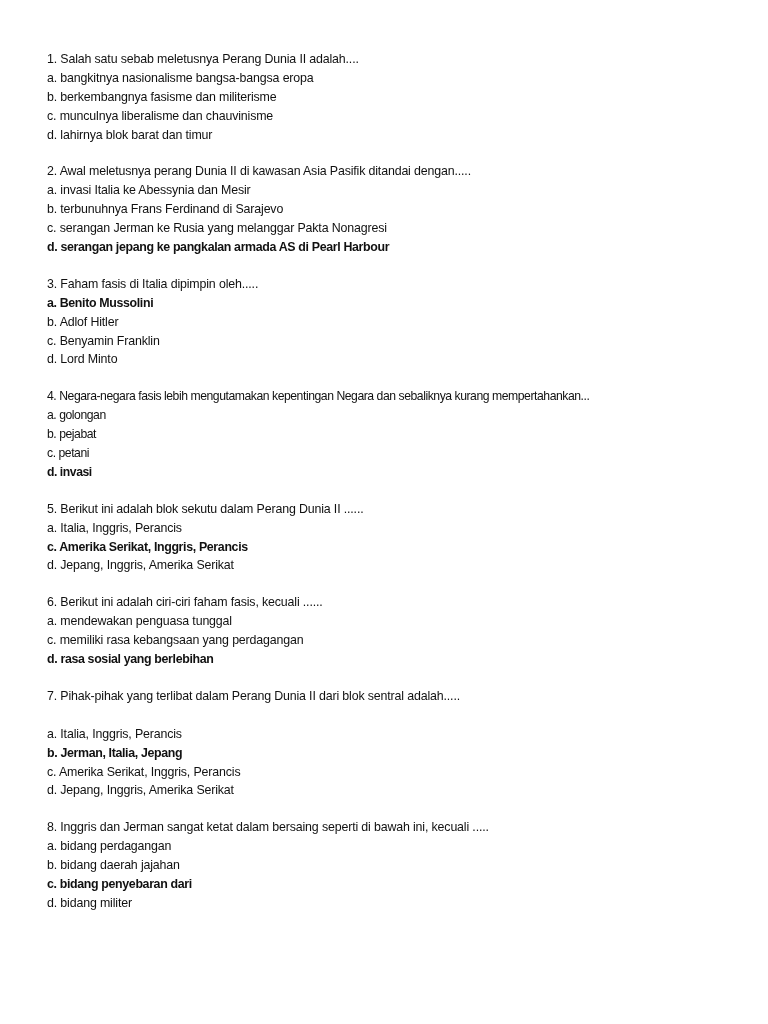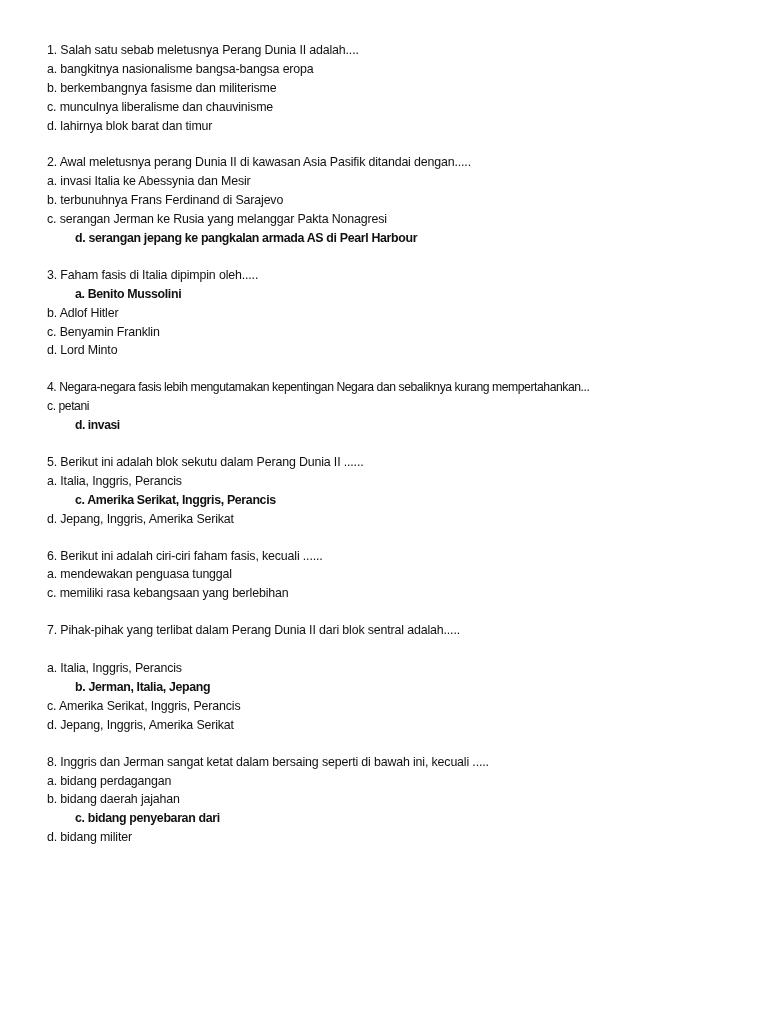--- a/index.html
+++ b/index.html
@@ -11,21 +11,21 @@
       width: 768px;
       height: 1024px;
       position: relative;
       overflow: hidden;
       font-family: "Liberation Sans", "DejaVu Sans", sans-serif;
       color: #111111;
     }
     .page {
       position: absolute;
       left: 47px;
-      top: 41px;
+      top: 50px;
       width: 690px;
     }
     .question {
       margin: 0 0 18px 0;
     }
     .question-text, .option {
       font-size: 12.4px;
       line-height: 18.9px;
       height: 18.9px;
       white-space: nowrap;
@@ -33,21 +33,20 @@
     }
     .question-text {
       font-weight: normal;
     }
     .spacer {
       height: 18.9px;
     }
     .option.bold {
       font-weight: bold;
       letter-spacing: -0.35px;
-      margin-left: 28px;
     }
     .q4 .question-text, .q4 .option {
       letter-spacing: -0.45px;
       font-size: 12.2px;
     }
   </style>
 </head>
 <body>
 
 <div class="page">
@@ -71,35 +70,38 @@
   <div class="question q3">
     <div class="question-text">3. Faham fasis di Italia dipimpin oleh.....</div>
     <div class="option bold">a. Benito Mussolini</div>
     <div class="option">b. Adlof Hitler</div>
     <div class="option">c. Benyamin Franklin</div>
     <div class="option">d. Lord Minto</div>
   </div>
 
   <div class="question q4">
     <div class="question-text">4. Negara-negara fasis lebih mengutamakan kepentingan Negara dan sebaliknya kurang mempertahankan...</div>
+    <div class="option">a. golongan</div>
+    <div class="option">b. pejabat</div>
     <div class="option">c. petani</div>
     <div class="option bold">d. invasi</div>
   </div>
 
   <div class="question q5">
     <div class="question-text">5. Berikut ini adalah blok sekutu dalam Perang Dunia II ......</div>
     <div class="option">a. Italia, Inggris, Perancis</div>
     <div class="option bold">c. Amerika Serikat, Inggris, Perancis</div>
     <div class="option">d. Jepang, Inggris, Amerika Serikat</div>
   </div>
 
   <div class="question q6">
     <div class="question-text">6. Berikut ini adalah ciri-ciri faham fasis, kecuali ......</div>
     <div class="option">a. mendewakan penguasa tunggal</div>
-    <div class="option">c. memiliki rasa kebangsaan yang berlebihan</div>
+    <div class="option">c. memiliki rasa kebangsaan yang perdagangan</div>
+    <div class="option bold">d. rasa sosial yang berlebihan</div>
   </div>
 
   <div class="question q7">
     <div class="question-text">7. Pihak-pihak yang terlibat dalam Perang Dunia II dari blok sentral adalah.....</div>
     <div class="spacer"></div>
     <div class="option">a. Italia, Inggris, Perancis</div>
     <div class="option bold">b. Jerman, Italia, Jepang</div>
     <div class="option">c. Amerika Serikat, Inggris, Perancis</div>
     <div class="option">d. Jepang, Inggris, Amerika Serikat</div>
   </div>

